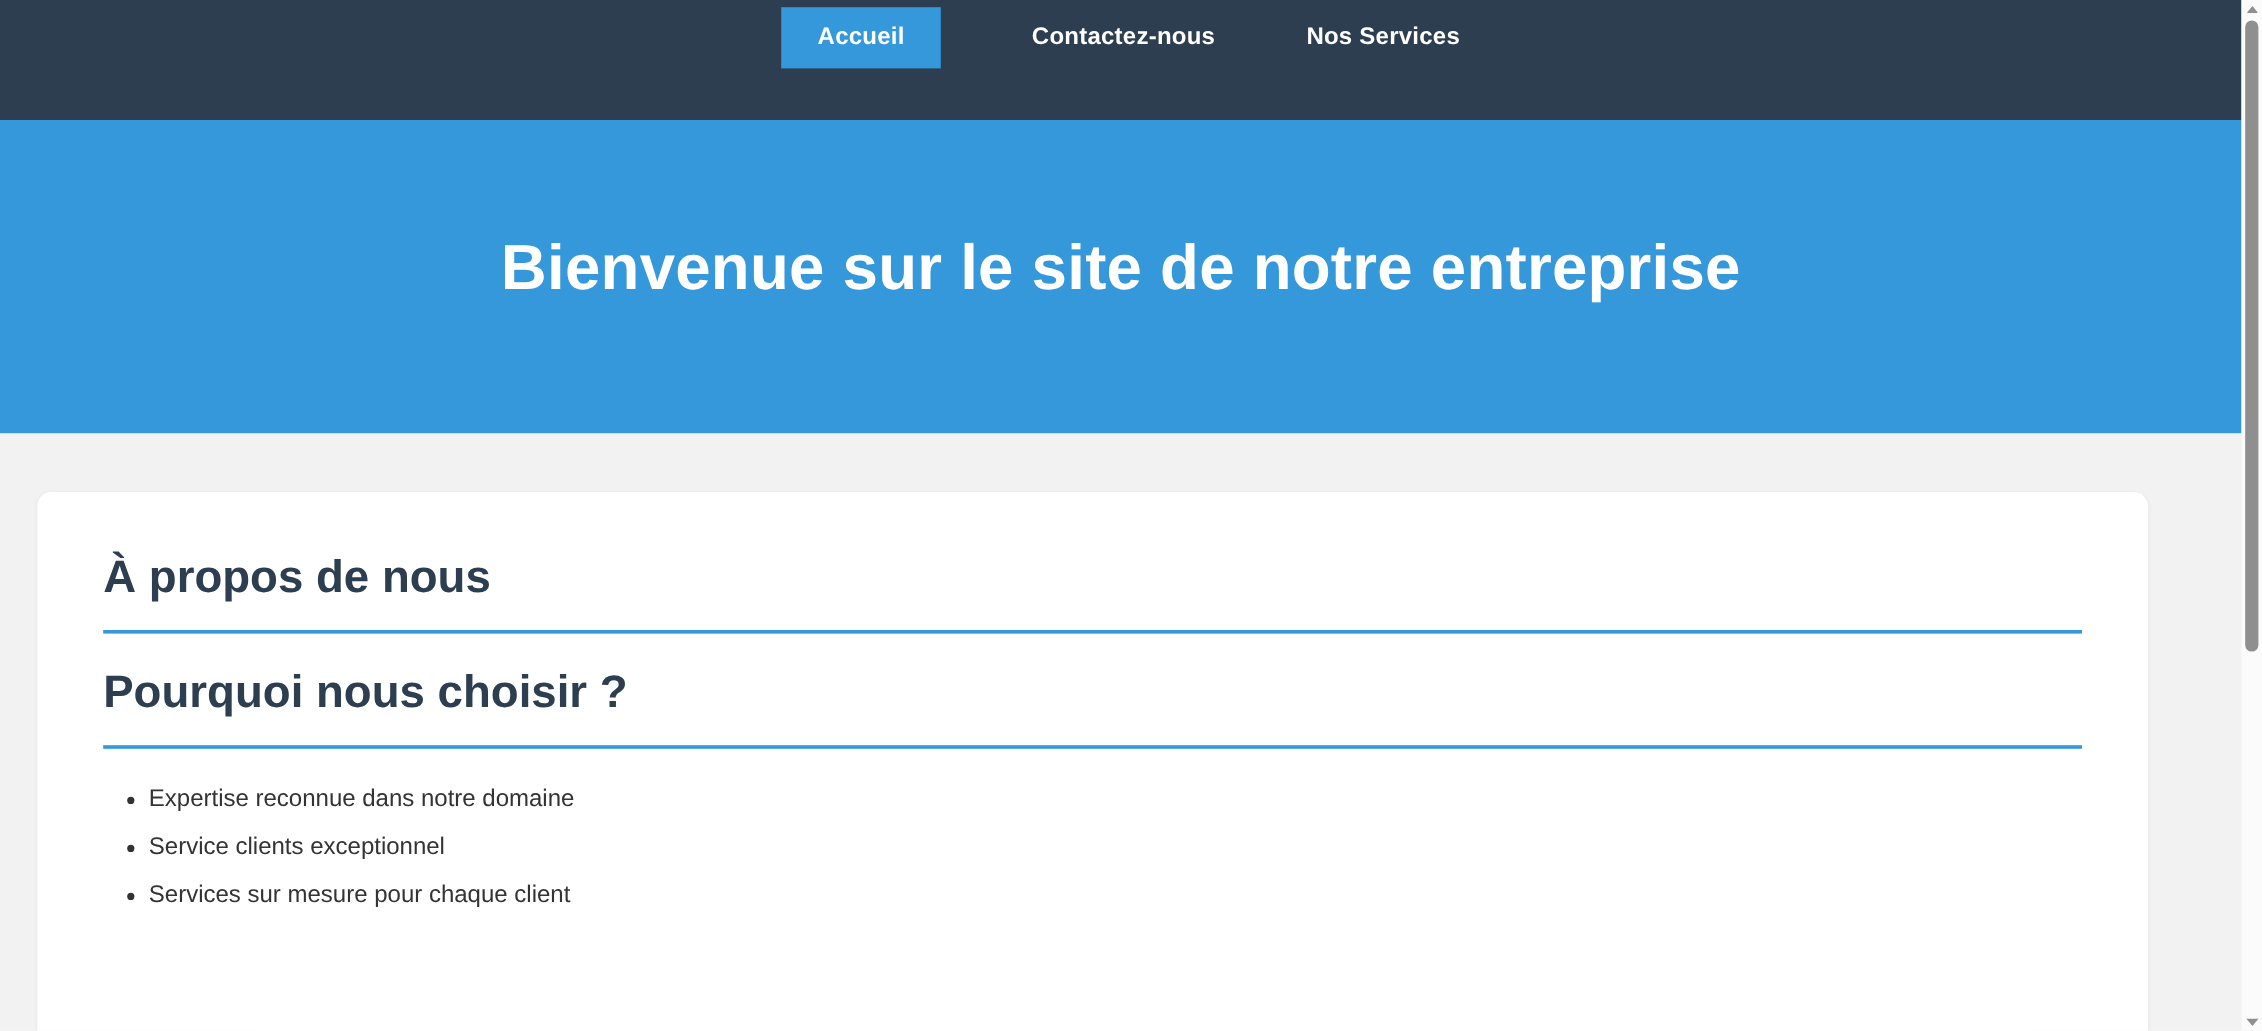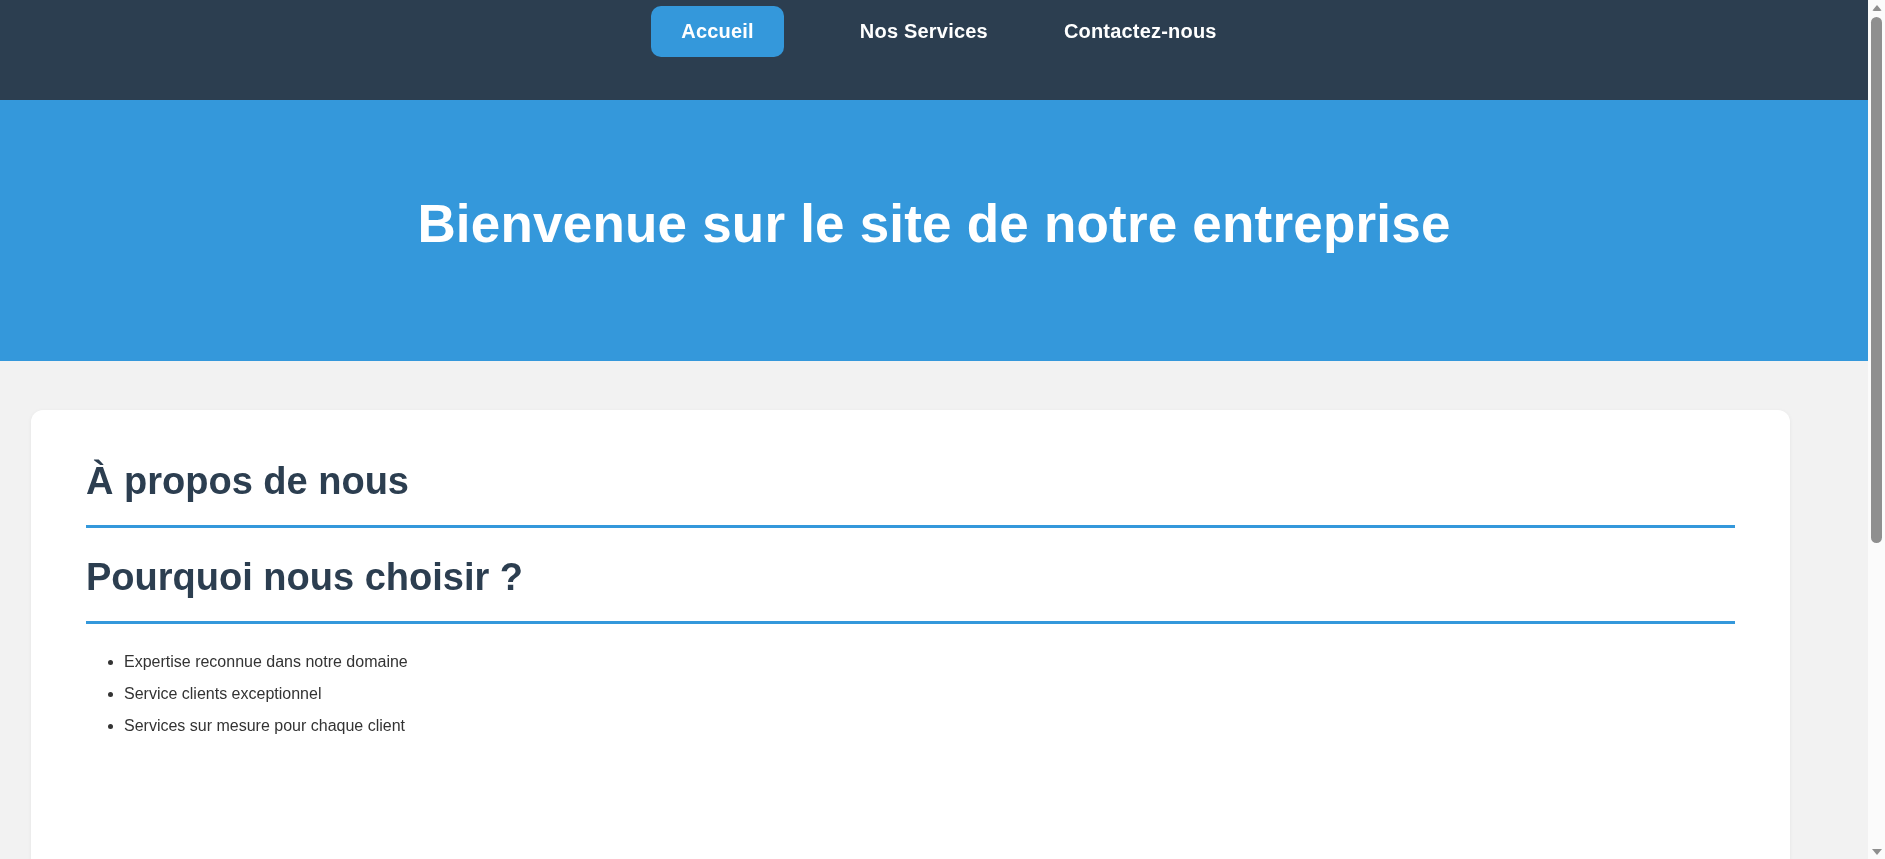--- a/index.html
+++ b/index.html
@@ -36,21 +36,21 @@
     font-size:20px;
     font-weight:700;
     text-decoration:none;
     padding:14px 0;
     display:inline-block;
     cursor:pointer;
     letter-spacing:.2px;
   }
   .nav-link.active{
     background:var(--accent);
-    border-radius:10px;
+    border-radius:0;
     padding:14px 30px;
   }
 
   
   .hero{
     height:261px;
     background:var(--accent);
     display:flex;
     align-items:center;
     justify-content:center;
@@ -89,21 +89,21 @@
     color:var(--text);
     font-size:20px;
     line-height:2;
   }
   .card ul{
     margin-top:22px;
     padding-left:38px;
     color:var(--text);
   }
   .card li{
-    font-size:16px;
+    font-size:20px;
     line-height:2;
     color:var(--text);
   }
 
   
   .scrollbar{
     position:absolute;
     top:0;right:0;
     width:17px;height:859px;
     background:var(--track);
@@ -139,22 +139,22 @@
     cursor:pointer;
   }
 </style>
 </head>
 <body>
 
 <div class="viewport">
 
   <nav class="topnav">
     <a class="nav-link active">Accueil</a>
+    <a class="nav-link">Contactez-nous</a>
     <a class="nav-link">Nos Services</a>
-    <a class="nav-link">Contactez-nous</a>
   </nav>
 
   <header class="hero">
     <h1>Bienvenue sur le site de notre entreprise</h1>
   </header>
 
   <main>
     <section class="card">
 
       <h2>À propos de nous</h2>

